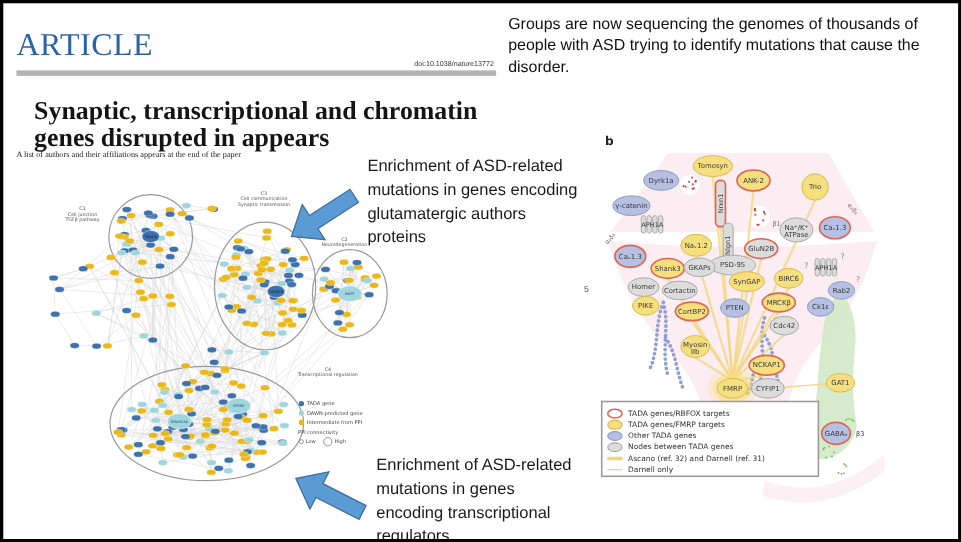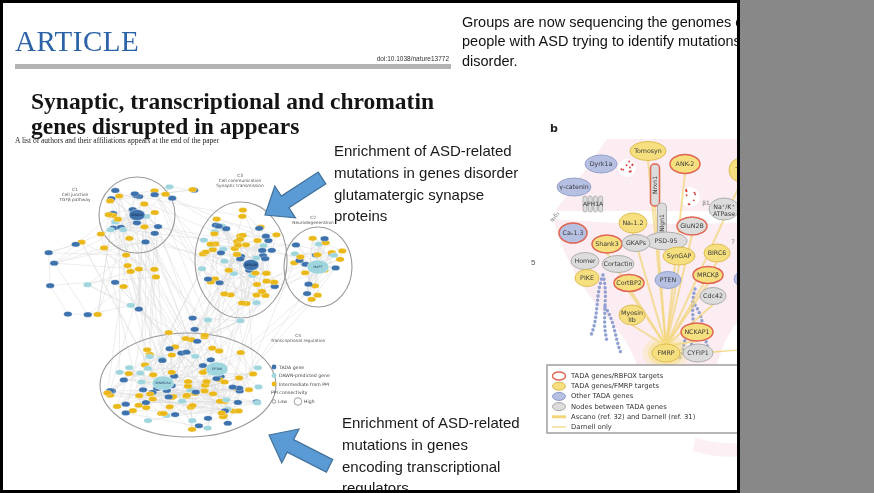--- a/index.html
+++ b/index.html
@@ -1,17 +1,17 @@
 <!DOCTYPE html>
 <html><head>
 <meta charset="utf-8">
 <style>
   html,body{margin:0;padding:0;background:#888;}
   .slide{
-    position:relative;width:740px;height:493px;box-sizing:border-box;
+    position:relative;width:874px;height:493px;box-sizing:border-box;
     background:#fff;border:3px solid #000;overflow:hidden;
     font-family:"Liberation Sans",sans-serif;color:#1a1a1a;
   }
   .abs{position:absolute;}
   #article-header{left:12px;top:22px;font-family:"Liberation Serif",serif;
     font-size:29px;color:#2b63a6;letter-spacing:.5px;}
   #doi{left:250px;top:52px;width:196px;text-align:right;font-size:6.5px;color:#333;}
   #header-rule{left:12px;top:61px;width:436px;height:5px;background:#b3b3b3;}
   #paper-title{left:12px;top:70px;width:460px;margin:16px;
     font-family:"Liberation Serif",serif;font-weight:bold;font-size:23.5px;
@@ -1030,21 +1030,21 @@
         <ellipse cx="14" cy="287.6" rx="6.5" ry="4" fill="#dcdcdc" stroke="#a8a8a8" stroke-width="1"></ellipse>
         <text x="26" y="289.6" font-size="6.8" fill="#333" text-anchor="start">Nodes between TADA genes</text>
         <line x1="7" y1="297.8" x2="21" y2="297.8" stroke="#f3d67c" stroke-width="3"></line>
         <text x="26" y="299.8" font-size="6.8" fill="#333" text-anchor="start">Ascano (ref. 32) and Darnell (ref. 31)</text>
         <line x1="7" y1="308" x2="21" y2="308" stroke="#f3d67c" stroke-width="1.2"></line>
         <text x="26" y="310" font-size="6.8" fill="#333" text-anchor="start">Darnell only</text>
       </g>
       <text x="5" y="13" font-size="11" fill="#222" text-anchor="start" font-weight="bold">b</text>
     </svg>
 
-  <div class="abs ann" id="ann1">Enrichment of ASD-related mutations in genes disorder glutamatergic synapse proteins</div>
+  <div class="abs ann" id="ann1">Enrichment of ASD-related mutations in genes encoding glutamatergic authors proteins</div>
   <div class="abs ann" id="ann2">Enrichment of ASD-related mutations in genes encoding transcriptional regulators</div>
 
   <svg class="abs arrow" id="arrow1" width="100" height="78">
     <g transform="translate(14,54) rotate(-33)">
       <polygon points="0,0 24,-19 24,-7 68,-7 68,7 24,7 24,19"></polygon>
     </g>
   </svg>
   <svg class="abs arrow" id="arrow2" width="100" height="72">
     <g transform="translate(16,14) rotate(27)">
       <polygon points="0,0 24,-19 24,-7 68,-7 68,7 24,7 24,19"></polygon>

